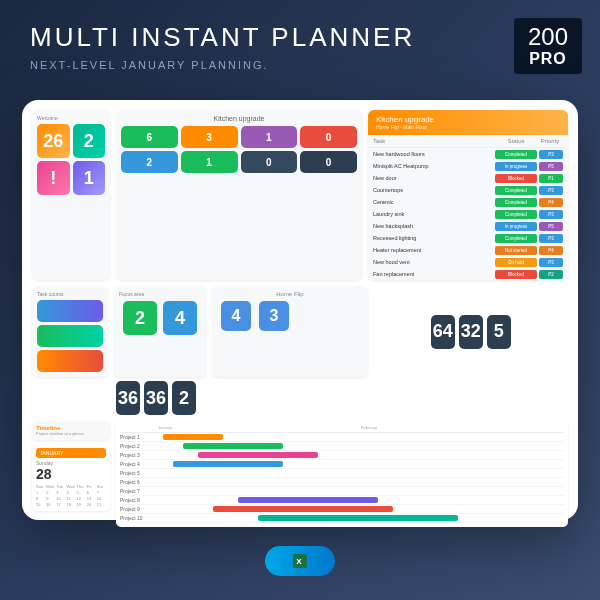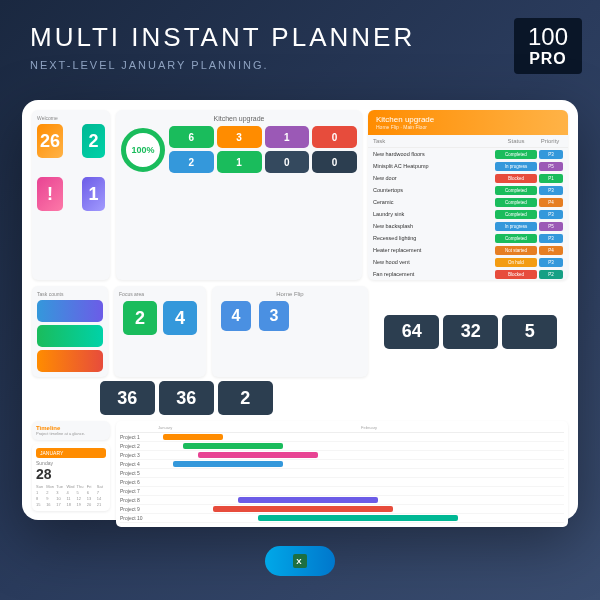--- a/index.html
+++ b/index.html
@@ -8,21 +8,21 @@
 .badge .n{font-size:24px;font-weight:300;display:block}
 .badge .p{font-size:16px;font-weight:700;display:block;letter-spacing:1px}
 .title{color:#fff;font-size:26px;font-weight:300;letter-spacing:3px;margin:22px 0 0 30px}
 .sub{color:#8fa3c2;font-size:11px;letter-spacing:2px;margin:6px 0 0 30px}
 .screen{position:absolute;top:100px;left:22px;width:556px;height:420px;background:#fff;border-radius:16px;padding:10px;box-shadow:0 20px 60px rgba(0,0,0,.4)}
 .row{display:flex;gap:6px;margin-bottom:6px}
 .card{background:#f7f8fa;border-radius:6px;padding:5px;box-shadow:0 1px 3px rgba(0,0,0,.08)}
 .tile{border-radius:5px;color:#fff;display:flex;flex-direction:column;justify-content:center;align-items:center;font-size:7px;padding:3px}
 .tile .num{font-size:18px;font-weight:600}
 .welcome{width:78px}
-.welcome .grid{display:grid;grid-template-columns:1fr 1fr;gap:19px}
+.welcome .grid{display:grid;grid-template-columns:1fr 1fr;gap:3px}
 .welcome .tile{height:34px}
 .kit{flex:1}
 .kit-hdr{font-size:7px;color:#666;text-align:center;margin-bottom:4px}
 .kit-body{display:flex;gap:4px;align-items:center}
 .ring{width:44px;height:44px;border-radius:50%;border:5px solid #1abc5c;display:flex;align-items:center;justify-content:center;font-size:9px;font-weight:700;color:#1abc5c;background:#fff}
 .kit-tiles{display:grid;grid-template-columns:repeat(4,1fr);grid-template-rows:1fr 1fr;gap:3px;flex:1}
 .kit-tiles .tile{height:22px}
 .tasktable{width:200px;padding:0;overflow:hidden}
 .tt-hdr{background:linear-gradient(90deg,#ff8c00,#ffb347);color:#fff;padding:5px 8px;font-size:8px}
 .tt-cols{display:flex;font-size:6px;color:#888;padding:3px 5px;border-bottom:1px solid #eee}
@@ -36,41 +36,41 @@
 .tc{width:78px}
 .tc-tiles{display:flex;flex-direction:column;gap:3px}
 .tc-tiles .tile{height:22px;flex-direction:row;gap:4px;justify-content:flex-start;padding-left:6px}
 .focus{flex:1}
 .focus-body{display:flex;gap:6px;align-items:center;justify-content:space-around;padding:4px}
 .hf{width:160px}
 .hf-body{display:flex;gap:8px;align-items:center;padding:4px}
 .stat{display:flex;flex-direction:column;align-items:center;font-size:6px;color:#888}
 .stat .big{background:#4a90e2;color:#fff;width:30px;height:30px;border-radius:5px;display:flex;align-items:center;justify-content:center;font-size:16px;font-weight:600;margin-bottom:2px}
 .darktiles{display:flex;gap:4px}
-.darktiles .tile{width:55px;height:34px;background:#2c3e50}
+.darktiles .tile{width:24px;height:34px;background:#2c3e50}
 .timeline{display:flex;gap:6px}
 .tl-left{width:78px}
 .cal{background:#fff;border-radius:5px;padding:4px;font-size:5px}
 .cal-hdr{background:#ff8c00;color:#fff;border-radius:3px;padding:2px 4px;font-size:5px;margin-bottom:2px}
 .cal-big{font-size:14px;font-weight:700;color:#333}
 .cal-day{font-size:5px;color:#888}
 .cal-grid{display:grid;grid-template-columns:repeat(7,1fr);gap:1px;font-size:4px;color:#999;margin-top:2px}
 .gantt{flex:1;background:#fff;border-radius:5px;padding:4px;position:relative}
 .gantt-hdr{display:flex;font-size:4px;color:#aaa;border-bottom:1px solid #eee;padding-bottom:2px}
 .gantt-row{display:flex;align-items:center;height:9px;border-bottom:1px solid #f5f5f5}
 .gantt-row .pn{width:38px;font-size:5px;color:#666}
 .gantt-row .bar{height:6px;border-radius:2px;position:relative}
 .dlbtn{position:absolute;bottom:24px;left:50%;transform:translateX(-50%);background:linear-gradient(90deg,#00a8e8,#0077cc);color:#fff;padding:8px 28px;border-radius:20px;font-size:11px;letter-spacing:2px;display:flex;align-items:center;gap:8px}
 .xl{width:14px;height:14px;background:#1d6f42;border-radius:2px;display:flex;align-items:center;justify-content:center;color:#fff;font-size:8px;font-weight:700}
 </style>
 </head>
 <body>
 
 <div class="badge">
-  <span class="n">100</span>
+  <span class="n">200</span>
   <span class="p">PRO</span>
 </div>
 <h1 class="title">MULTI INSTANT PLANNER</h1>
 <p class="sub">NEXT-LEVEL JANUARY PLANNING.</p>
 
 <div class="screen">
 
   <div class="row">
     <div class="card welcome">
       <div style="font-size:5px;color:#888;margin-bottom:3px">Welcome</div>
@@ -85,21 +85,20 @@
             <span class="num">!</span>
           </div>
           <div class="tile" style="background: linear-gradient(135deg, rgb(108, 92, 231), rgb(162, 155, 254));">
             <span class="num">1</span>
           </div>
         </div>
     </div>
     <div class="card kit">
       <div class="kit-hdr">Kitchen upgrade</div>
       <div class="kit-body">
-        <div class="ring">100%</div>
         <div class="kit-tiles" id="kit-tiles">
             <div class="tile" style="background: rgb(26, 188, 92);">
               <span class="num" style="font-size:10px">6</span>
             </div>
             <div class="tile" style="background: rgb(255, 140, 0);">
               <span class="num" style="font-size:10px">3</span>
             </div>
             <div class="tile" style="background: rgb(155, 89, 182);">
               <span class="num" style="font-size:10px">1</span>
             </div>

